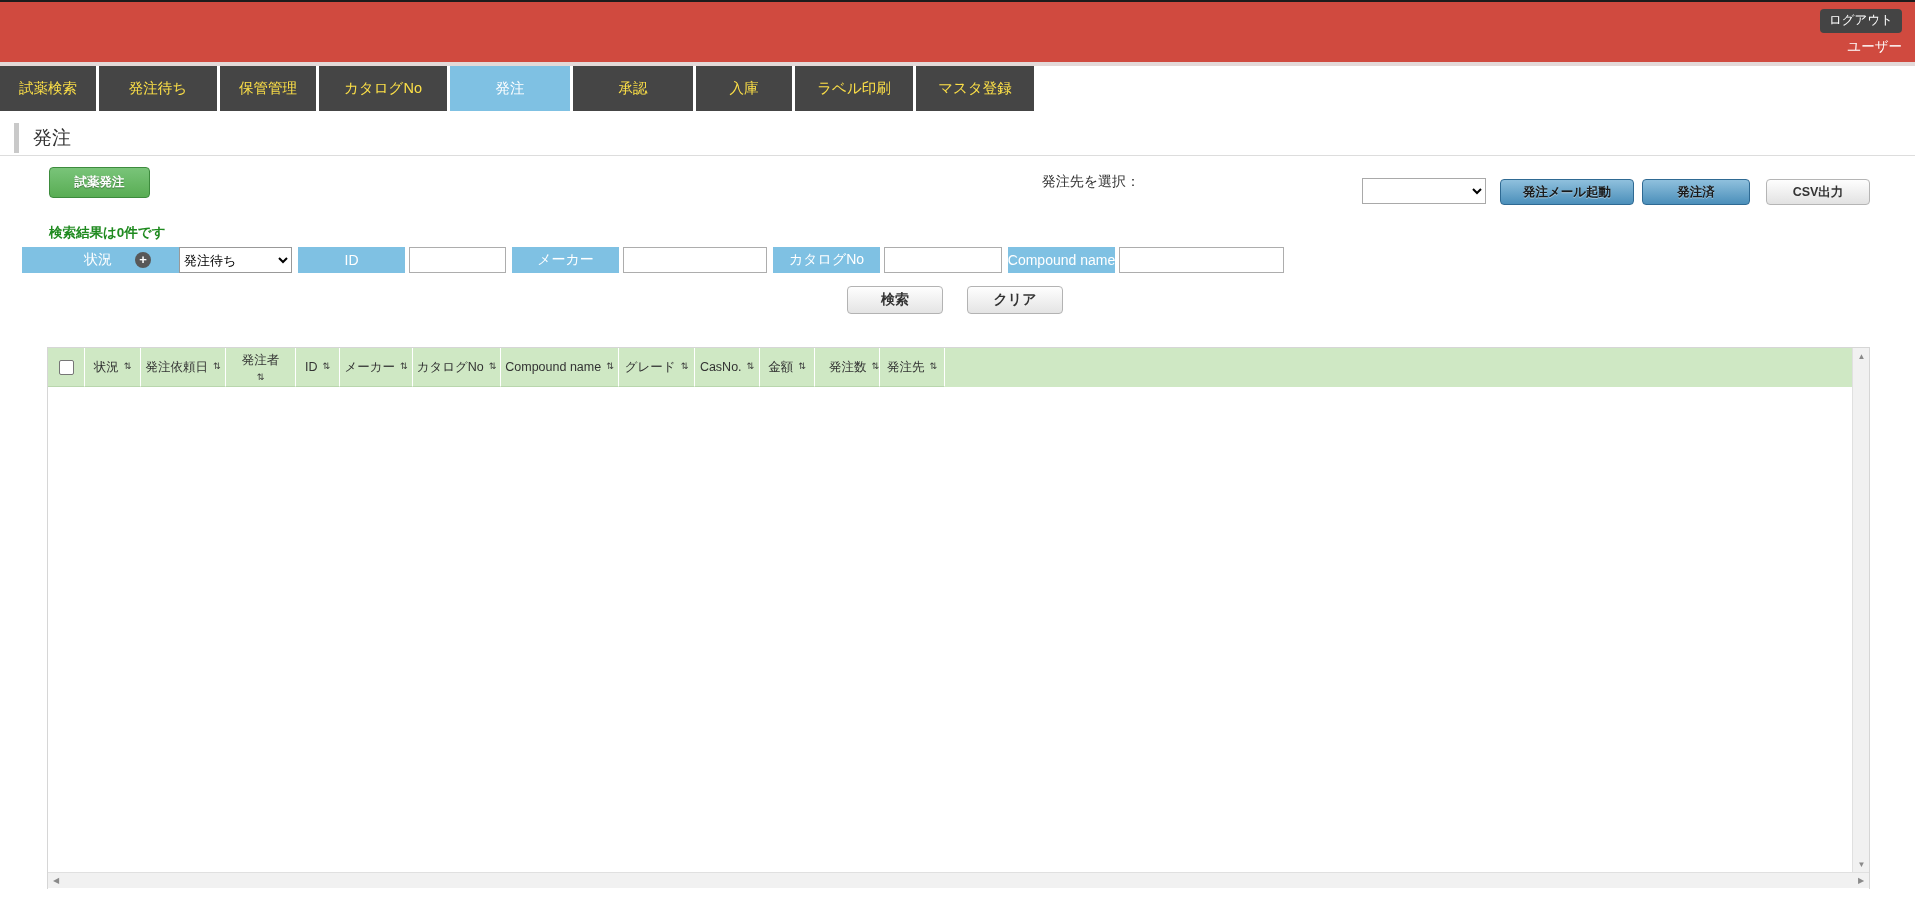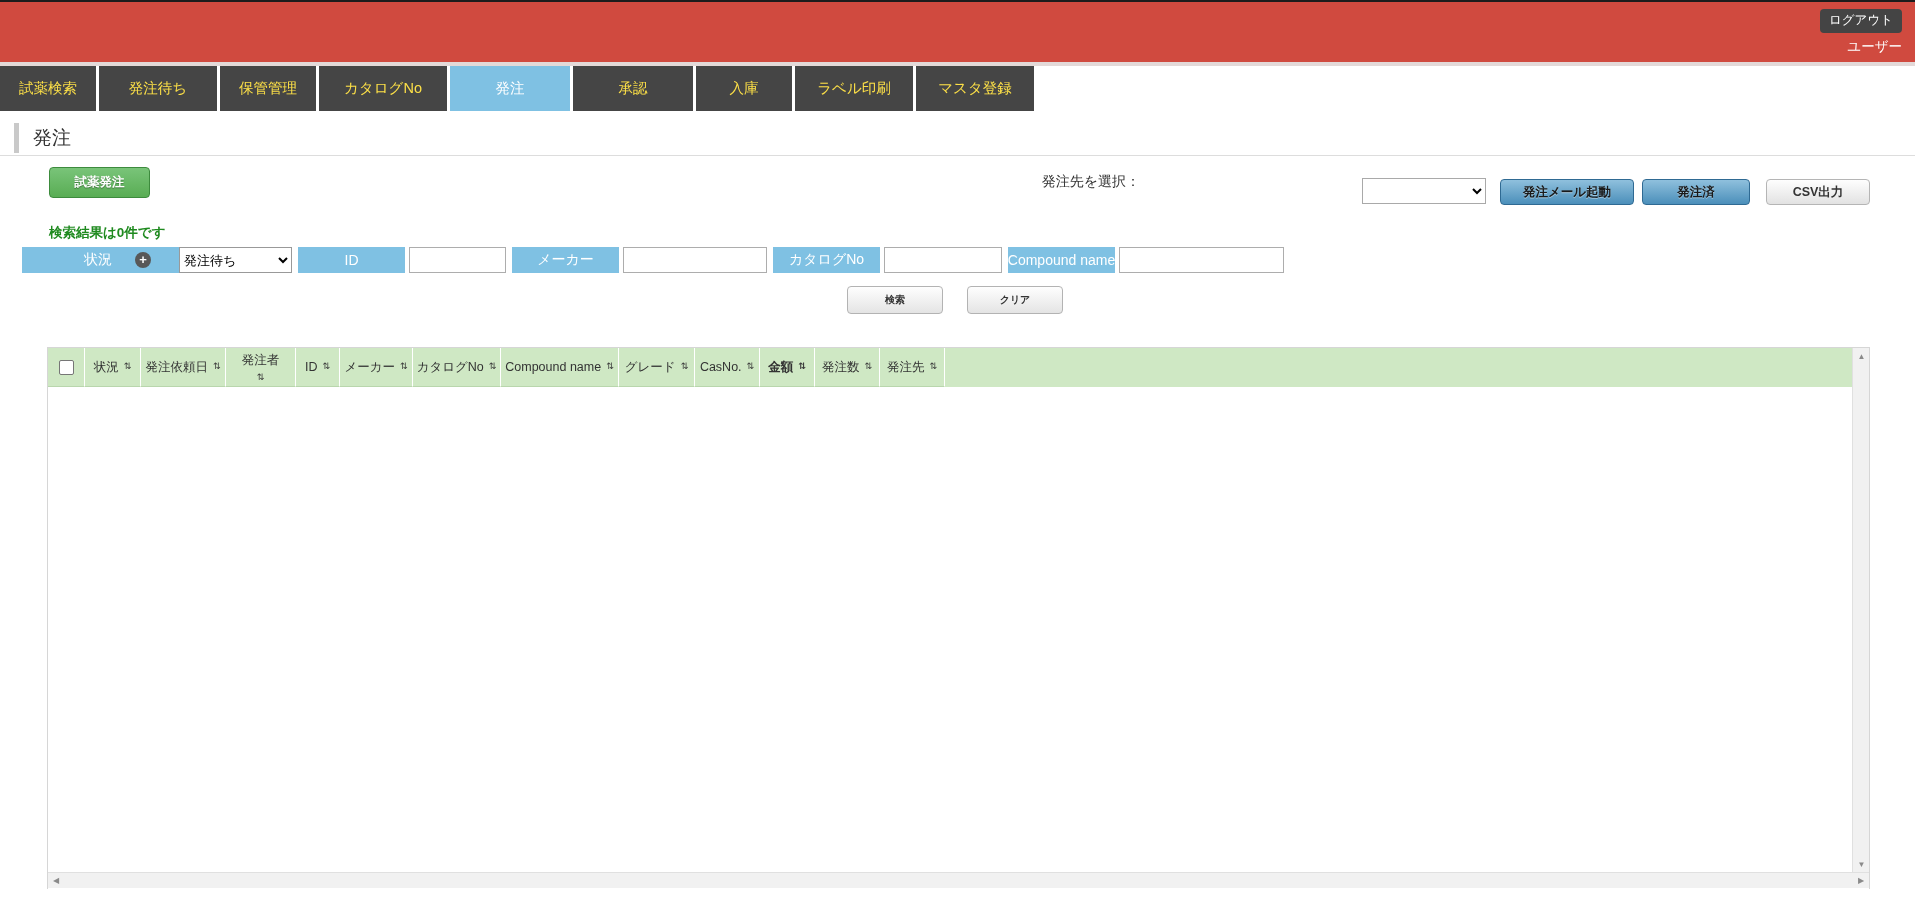--- a/index.html
+++ b/index.html
@@ -224,21 +224,21 @@
     position: absolute;
     left: 847px; top: 286px;
     display: flex;
     gap: 24px;
   }
   .btn-plain {
     width: 96px; height: 28px;
     background: linear-gradient(to bottom, #fefefe 0%, #e4e4e4 100%);
     border: 1px solid #b3b3b3;
     border-radius: 4px;
-    font-size: 10px;
+    font-size: 14px;
     font-weight: bold;
     color: #333333;
     cursor: pointer;
     font-family: inherit;
   }
 
   
   .table-panel {
     position: absolute;
     left: 47px; top: 347px;
@@ -426,25 +426,25 @@
         <span class="sort-ico">⇅</span>
       </div>
       <div class="gh-cell" style="width: 76px;">
         <span>グレード</span>
         <span class="sort-ico">⇅</span>
       </div>
       <div class="gh-cell" style="width: 65px;">
         <span>CasNo.</span>
         <span class="sort-ico">⇅</span>
       </div>
-      <div class="gh-cell" style="width: 55px; font-weight: bold;">
+      <div class="gh-cell" style="width: 55px;">
         <span>金額</span>
         <span class="sort-ico">⇅</span>
       </div>
-      <div class="gh-cell" style="width: 65px;">
+      <div class="gh-cell" style="width: 65px; justify-content: flex-end;">
         <span>発注数</span>
         <span class="sort-ico">⇅</span>
       </div>
       <div class="gh-cell" style="width: 65px;">
         <span>発注先</span>
         <span class="sort-ico">⇅</span>
       </div>
     </div>
   <div class="grid-body" id="grid-body"></div>
 

